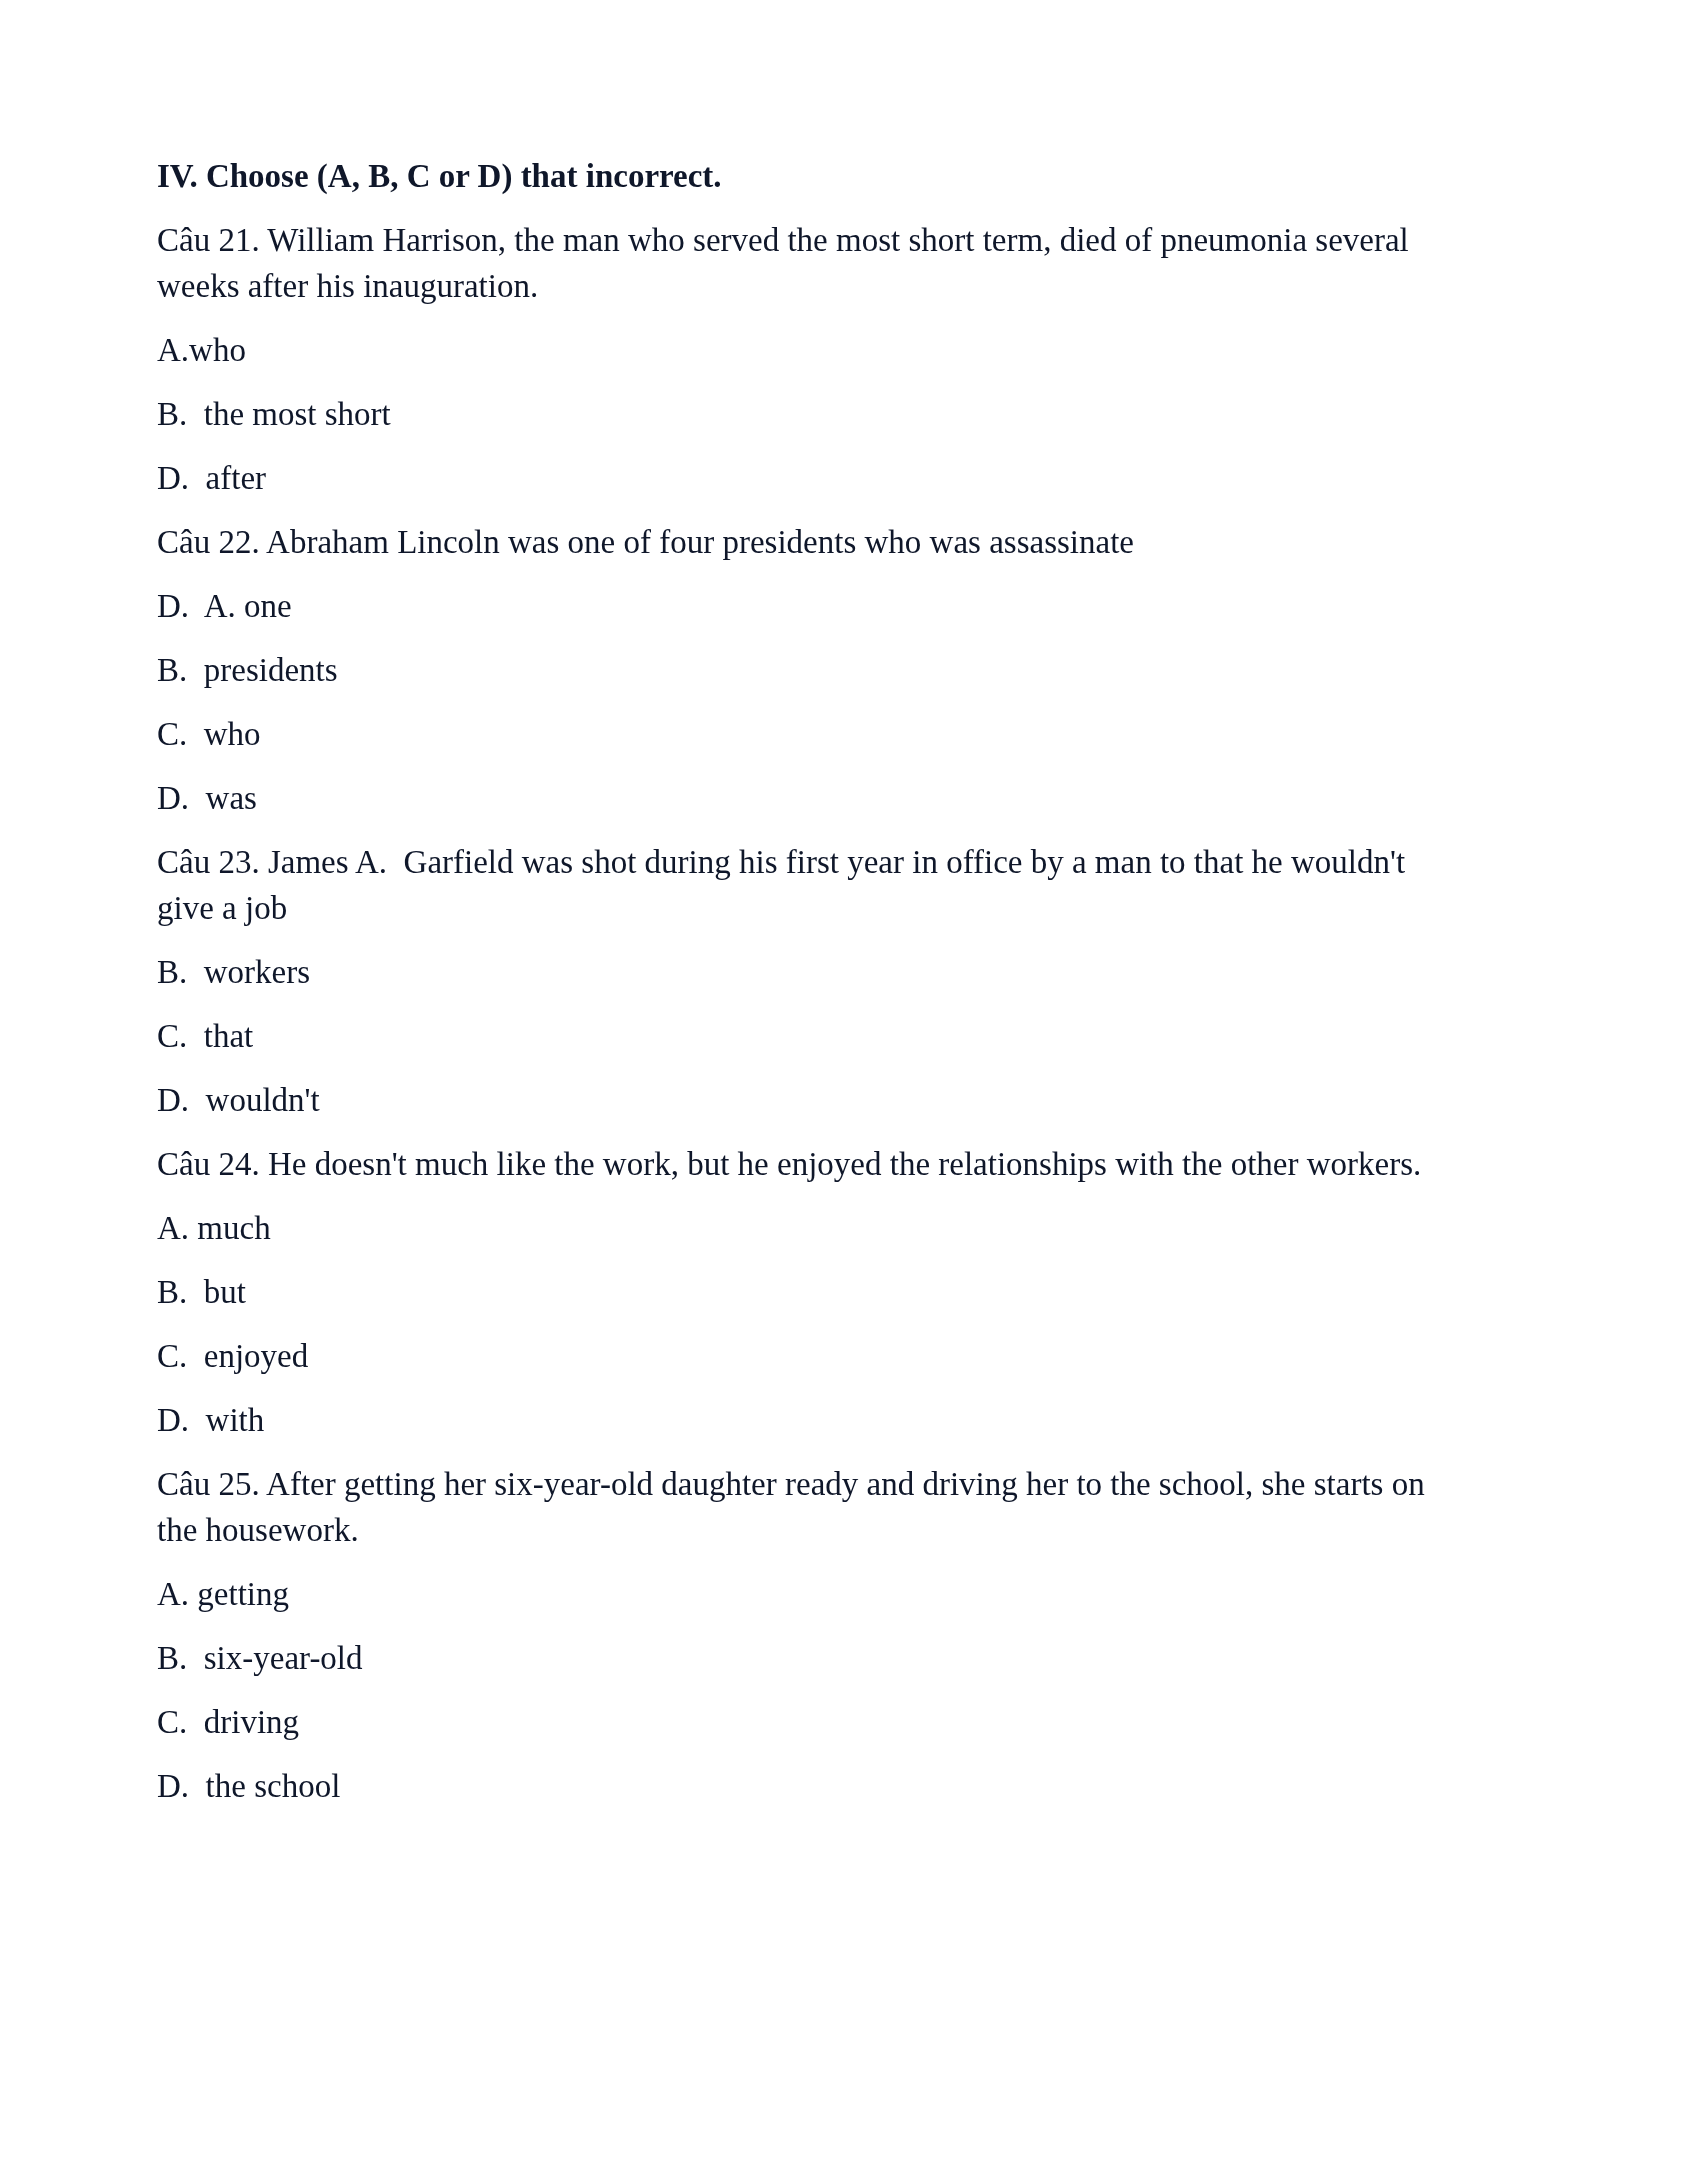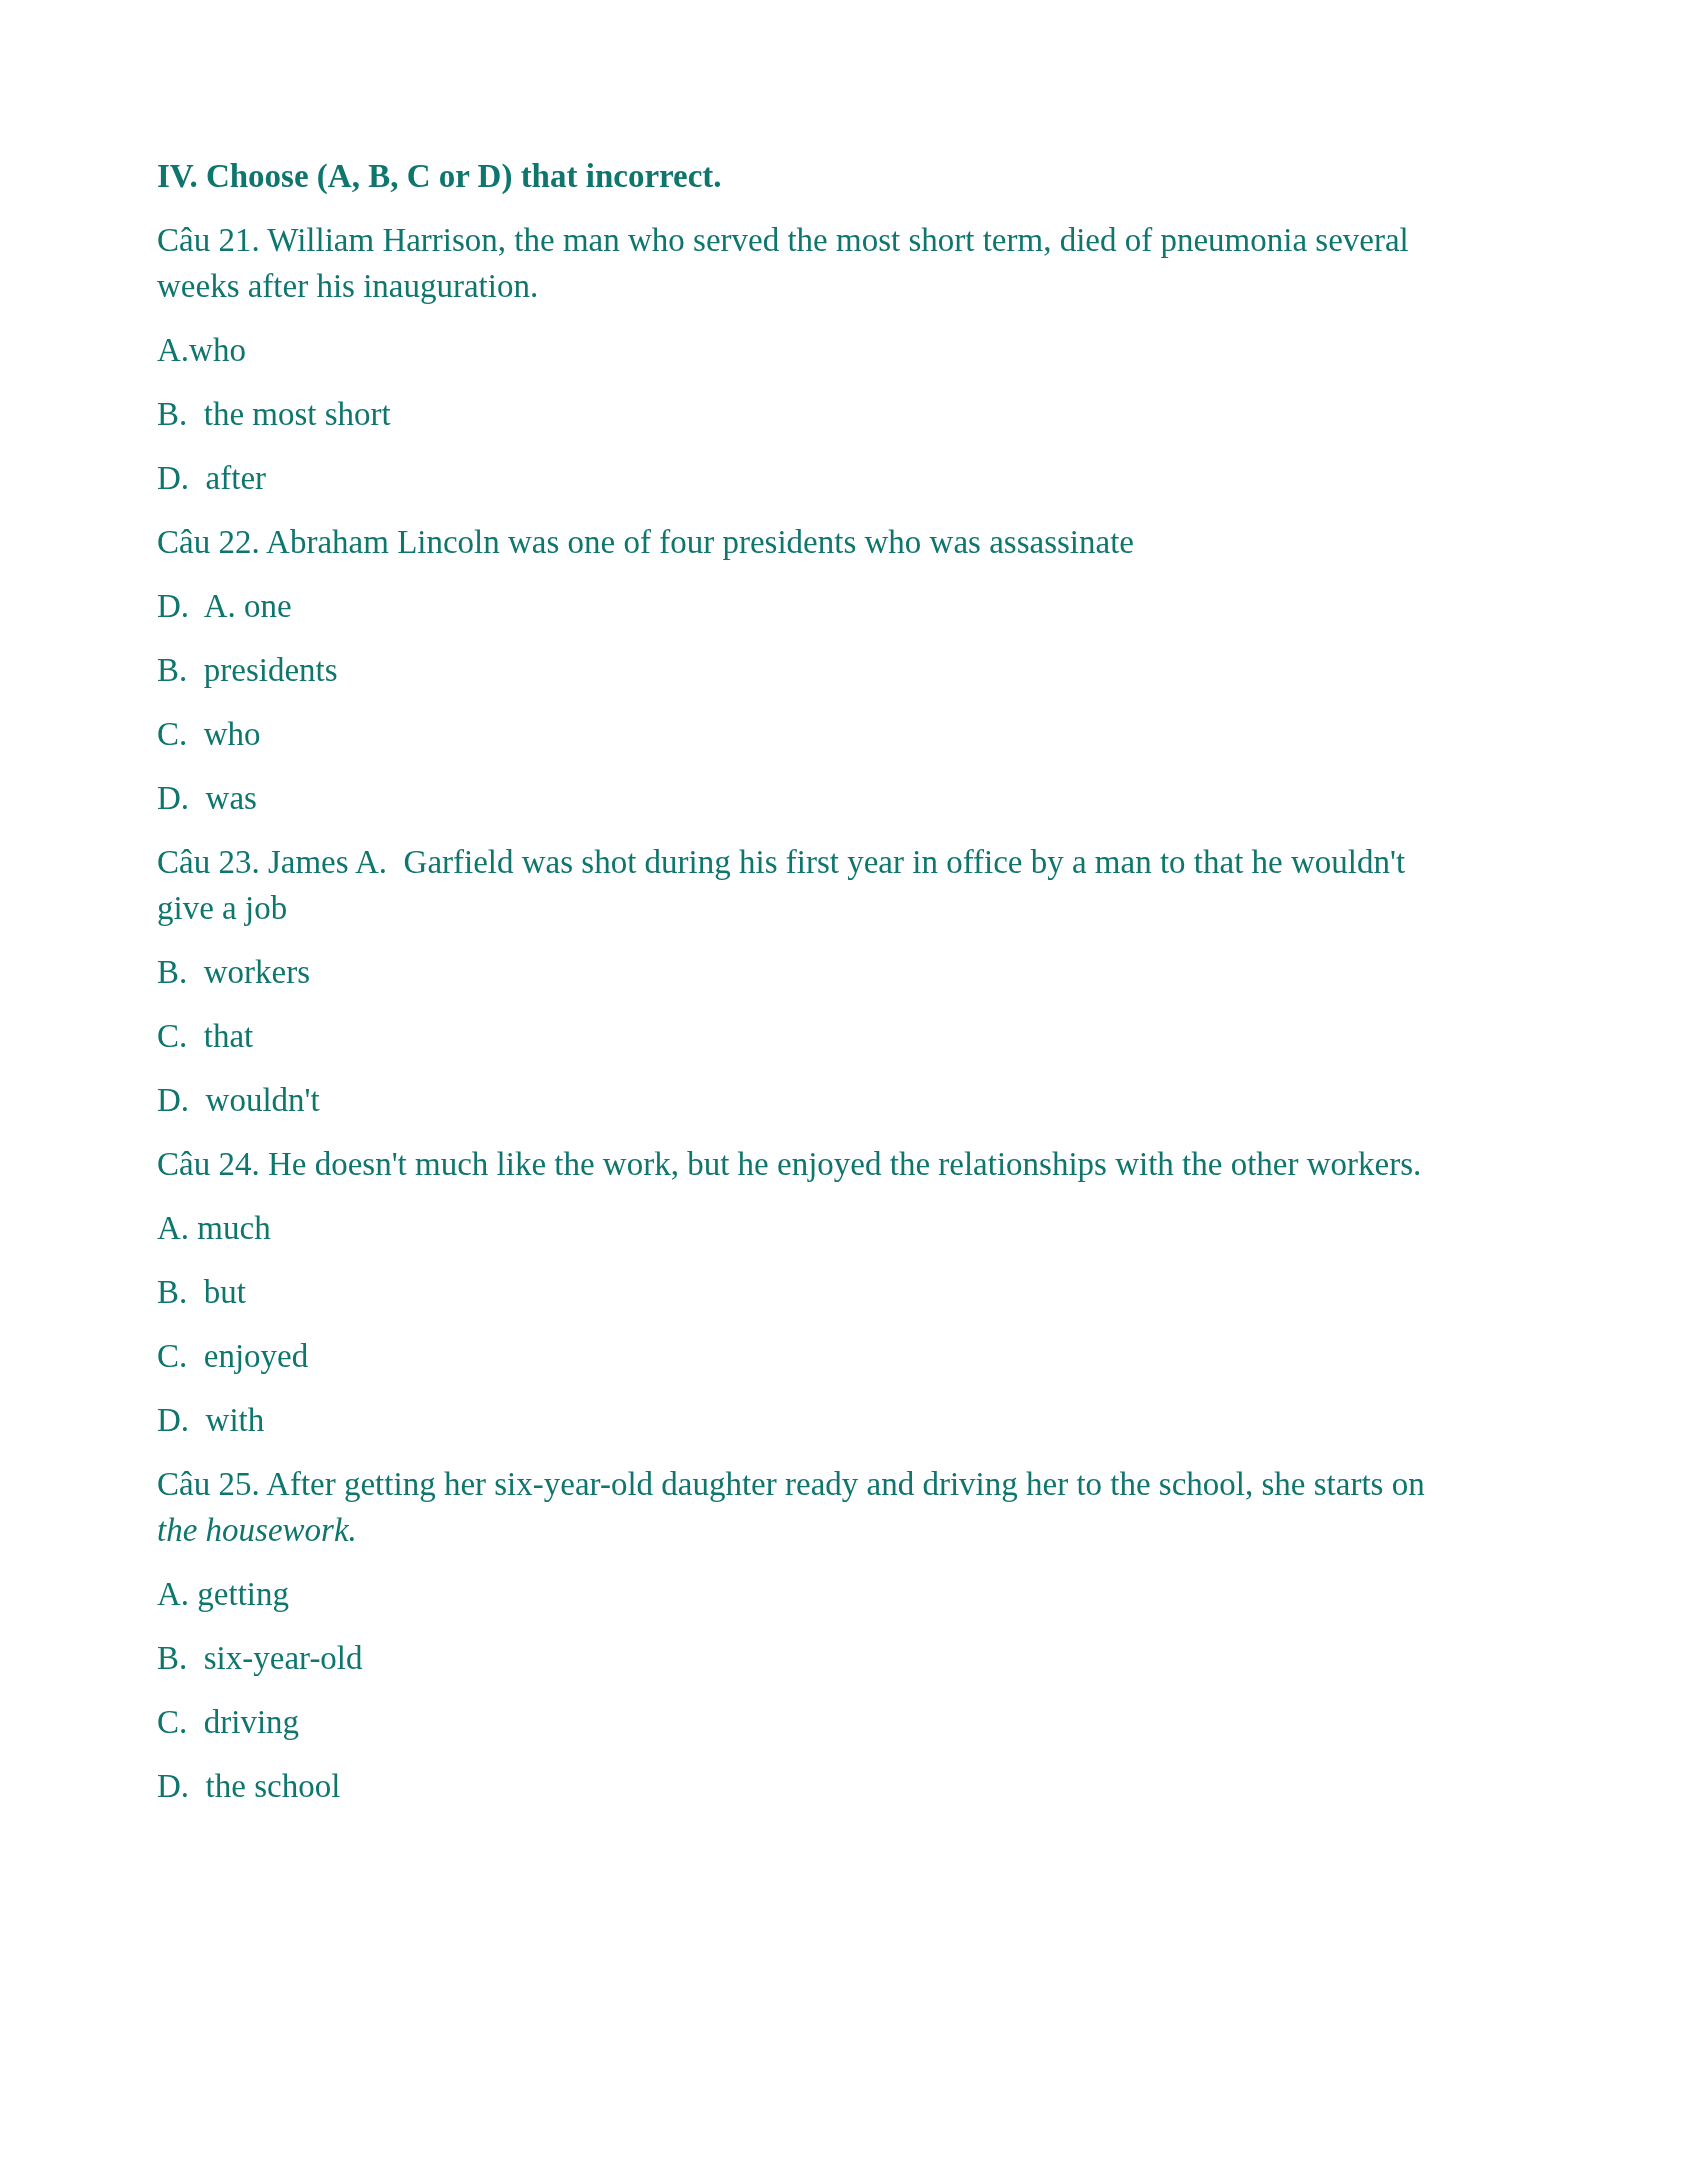--- a/index.html
+++ b/index.html
@@ -7,21 +7,21 @@
     padding: 0;
     background: #ffffff;
   }
   .page {
     position: relative;
     width: 1687px;
     height: 2183px;
     background: #ffffff;
     overflow: hidden;
     font-family: "Liberation Serif", "DejaVu Serif", serif;
-    color: #0f766e;
+    color: #0f172a;
   }
   .content {
     position: absolute;
     left: 157px;
     top: 153px;
     width: 1407px;
   }
   .block {
     margin: 0 0 18px 0;
     font-size: 33px;
@@ -61,21 +61,21 @@
     <div class="block">C.  that</div>
     <div class="block">D.  wouldn't</div>
 
     <div class="block"><span class="qlabel">Câu 24</span><span>. He doesn't much like the work, but he enjoyed the relationships with the other workers.</span></div>
     <div class="block">A. much</div>
     <div class="block">B.  but</div>
     <div class="block">C.  enjoyed</div>
     <div class="block">D.  with</div>
 
     <div class="block"><span class="qlabel">Câu 25</span><span>. After getting her six-year-old daughter ready and driving her to the school, she starts on</span></div>
-    <div class="block" style="margin-top:-18px;font-style:italic;">the housework.</div>
+    <div class="block" style="margin-top:-18px;">the housework.</div>
     <div class="block">A. getting</div>
     <div class="block">B.  six-year-old</div>
     <div class="block">C.  driving</div>
     <div class="block">D.  the school</div>
 
   </div>
 </div>
 
 
 </body></html>

